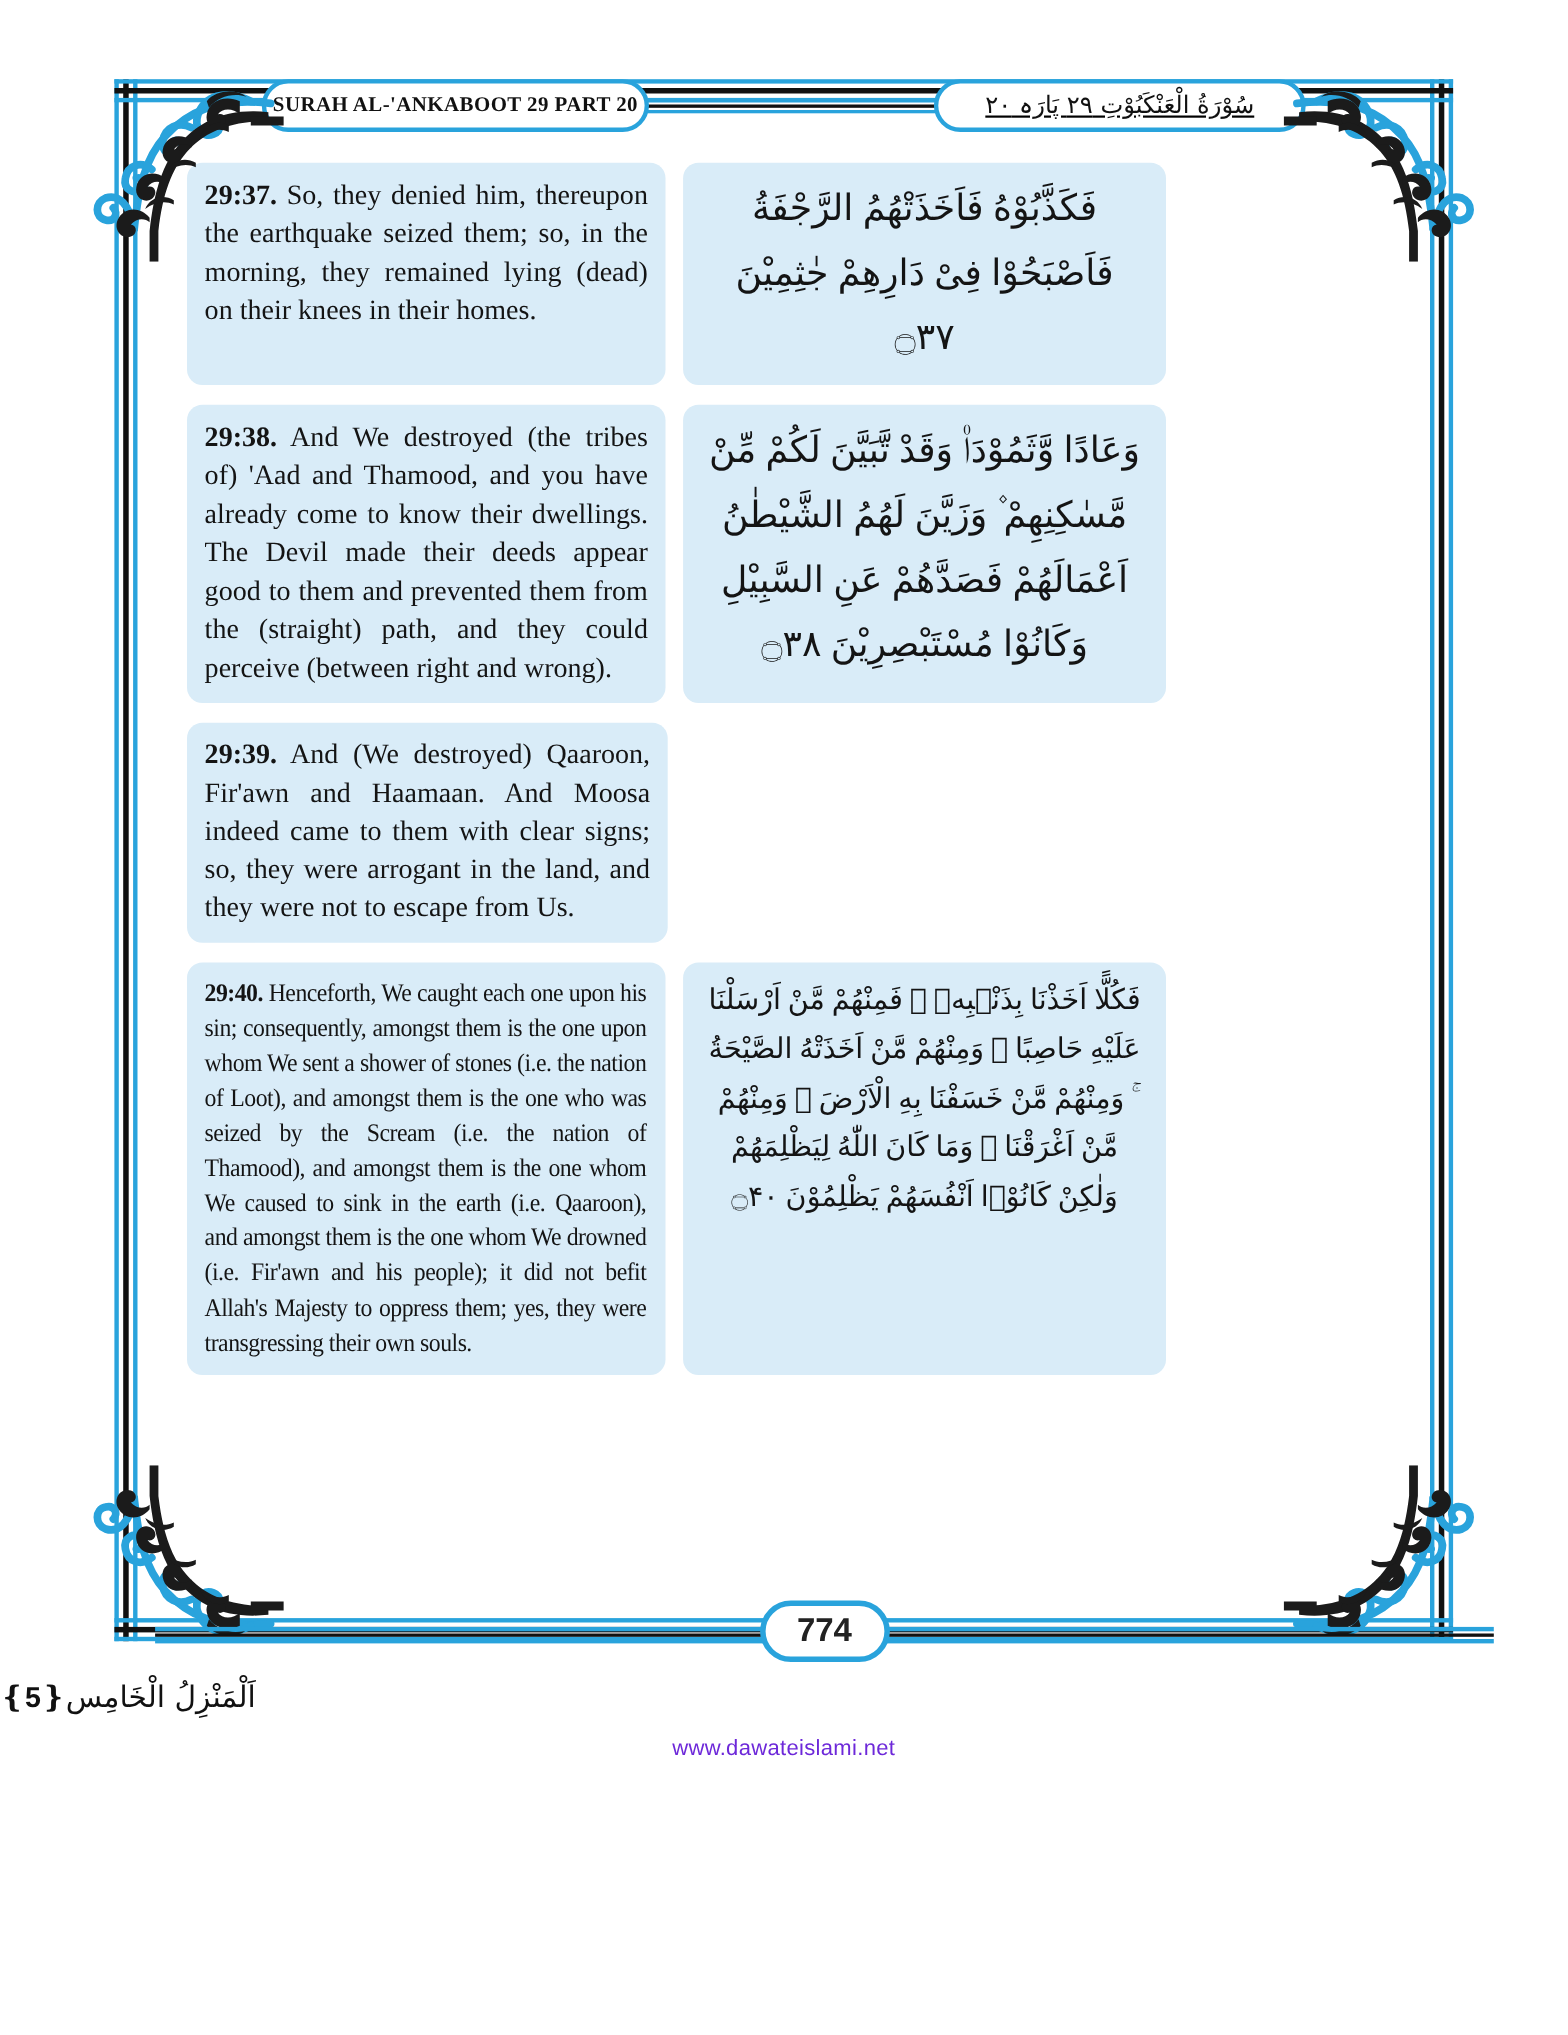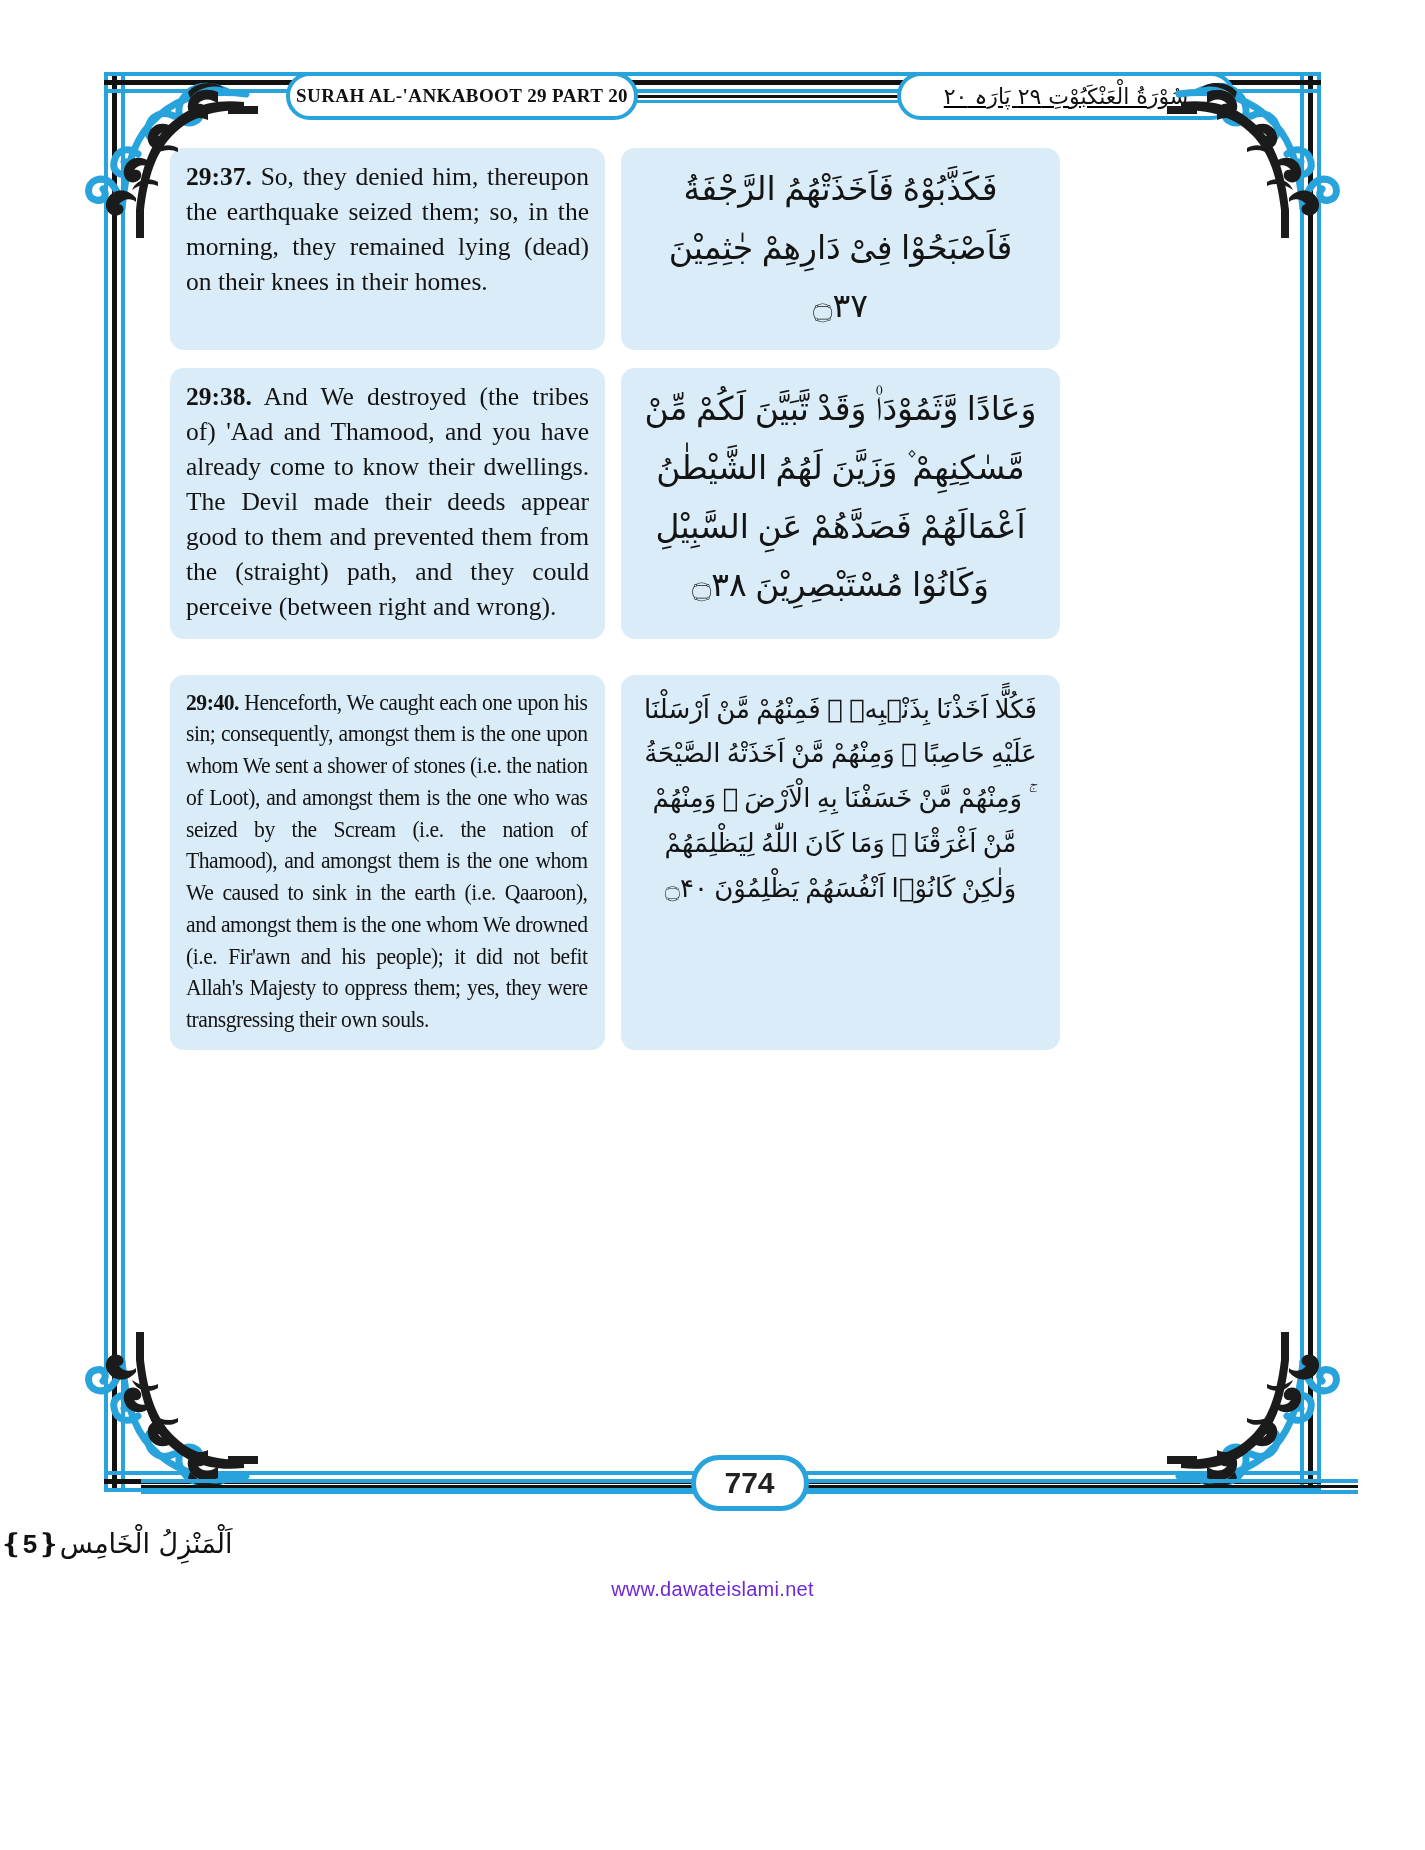--- a/index.html
+++ b/index.html
@@ -47,21 +47,20 @@
   .h-bot-mid   { left: 0; bottom: 8px;  height: 5px; width: 100%; }
   .h-bot-in    { left: 0; bottom: 17px; height: 4px; width: 100%; }
 
   
   #header-band {
     position: absolute;
     left: 104px;
     top: 72px;
     width: 1217px;
     height: 62px;
-    margin-left: 48px;
   }
   .header-capsule {
     position: absolute;
     top: 0;
     height: 48px;
     background: #ffffff;
     border: 4px solid #29a3dc;
     border-radius: 26px;
     display: flex;
     align-items: center;
@@ -399,20 +398,26 @@
         <span class="vnum">29:38.</span>
         <span>And We destroyed (the tribes of) 'Aad and Thamood, and you have already come to know their dwellings. The Devil made their deeds appear good to them and prevented them from the (straight) path, and they could perceive (between right and wrong).</span>
       </div>
     </div>
     <div class="cell cell-ar">
       <div class="ar-text">وَعَادًا وَّثَمُوْدَا۠ وَقَدْ تَّبَیَّنَ لَكُمْ مِّنْ مَّسٰكِنِهِمْ ۫ وَزَیَّنَ لَهُمُ الشَّیْطٰنُ اَعْمَالَهُمْ فَصَدَّهُمْ عَنِ السَّبِیْلِ وَكَانُوْا مُسْتَبْصِرِیْنَ ۝۳۸</div>
     </div>
   </div>
 
   <div class="verse-row">
+    <div class="cell cell-en">
+      <div class="en-text">
+        <span class="vnum">29:39.</span>
+        <span>And (We destroyed) Qaaroon, Fir'awn and Haamaan. And Moosa indeed came to them with clear signs; so, they were arrogant in the land, and they were not to escape from Us.</span>
+      </div>
+    </div>
   </div>
 
   <div class="verse-row">
     <div class="cell cell-en">
       <div class="en-text narrow">
         <span class="vnum">29:40.</span>
         <span>Henceforth, We caught each one upon his sin; consequently, amongst them is the one upon whom We sent a shower of stones (i.e. the nation of Loot), and amongst them is the one who was seized by the Scream (i.e. the nation of Thamood), and amongst them is the one whom We caused to sink in the earth (i.e. Qaaroon), and amongst them is the one whom We drowned (i.e. Fir'awn and his people); it did not befit Allah's Majesty to oppress them; yes, they were transgressing their own souls.</span>
       </div>
     </div>
     <div class="cell cell-ar">

